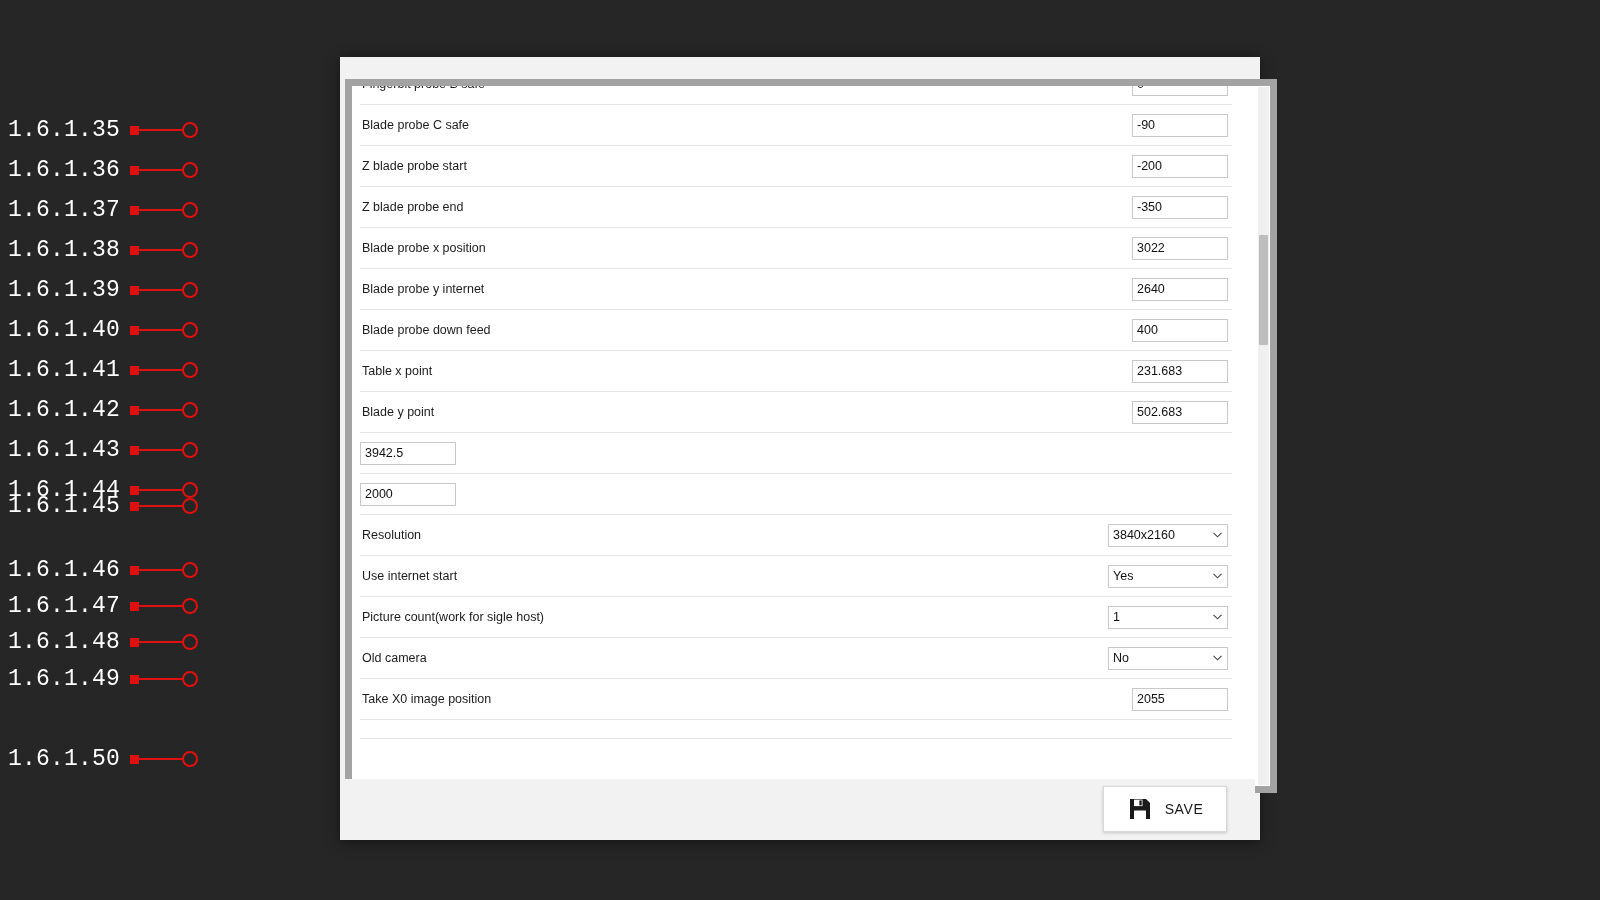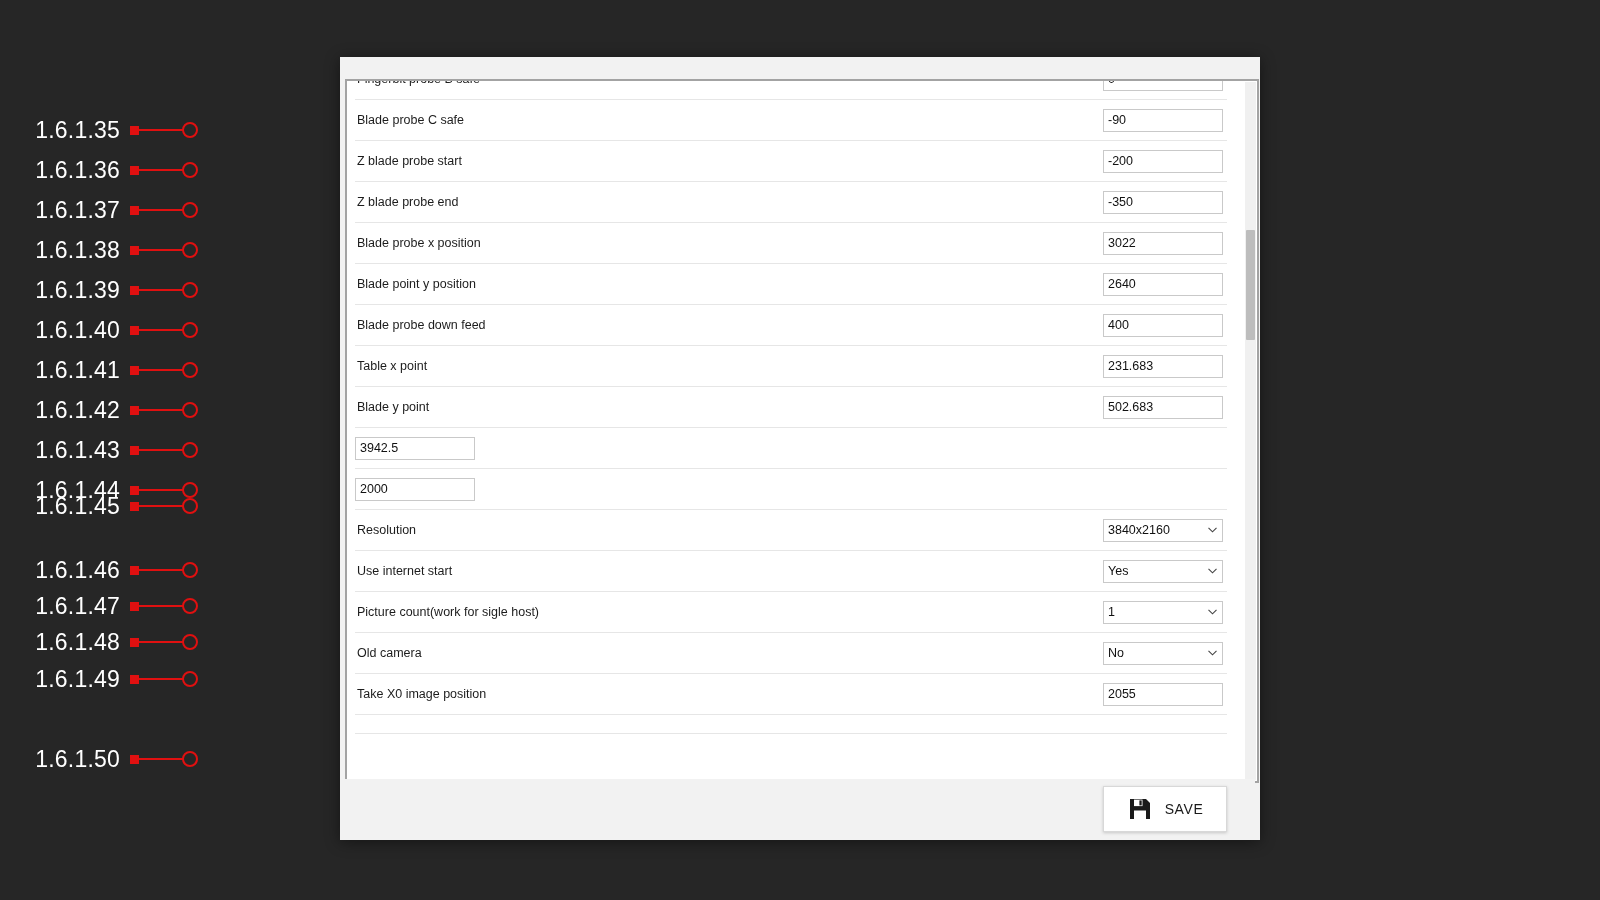--- a/index.html
+++ b/index.html
@@ -32,21 +32,21 @@
     height: 28px;
     display: flex;
     align-items: center;
   }
   .annot-label {
     width: 120px;
     text-align: right;
     color: #ffffff;
     font-size: 23px;
     letter-spacing: 0.2px;
-    font-family: Liberation Sans, sans-serif;
+    font-family: Liberation Mono, monospace;
   }
   .annot-square {
     width: 9px;
     height: 9px;
     background: #e01010;
     margin-left: 10px;
     flex: 0 0 auto;
   }
   .annot-line {
     height: 1.5px;
@@ -100,22 +100,23 @@
     justify-content: center;
   }
 
   .panel {
     position: absolute;
     left: 5px;
     top: 22px;
     width: 910px;
     height: 700px;
     background: #ffffff;
-    border: 2px solid #a3a3a3;
+    border: 7px solid #a3a3a3;
     overflow: hidden;
+    padding-left: 8px;
   }
 
   .rows {
     position: absolute;
     left: 0;
     top: -22px;
     width: 888px;
   }
 
   .row {
@@ -128,21 +129,21 @@
   }
   .row-label {
     font-size: 12.5px;
     color: #1c1c1c;
     flex: 1 1 auto;
     padding-left: 2px;
     white-space: nowrap;
   }
 
   .field {
-    width: 120px;
+    width: 96px;
     height: 23px;
     border: 1px solid #c9c9c9;
     background: #ffffff;
     font-size: 12.5px;
     color: #111;
     padding: 0 4px;
     box-sizing: border-box;
     font-family: "Liberation Sans", sans-serif;
     border-radius: 0;
     margin-right: 4px;
@@ -348,21 +349,21 @@
           <div class="row-label">Z blade probe end</div>
           <input class="field" type="text" value="-350" style="">
         </div>
 
         <div class="row">
           <div class="row-label">Blade probe x position</div>
           <input class="field" type="text" value="3022" style="">
         </div>
 
         <div class="row">
-          <div class="row-label">Blade point y position</div>
+          <div class="row-label">Blade probe y internet</div>
           <input class="field" type="text" value="2640" style="">
         </div>
 
 
         <div class="row">
           <div class="row-label">Blade probe down feed</div>
           <input class="field" type="text" value="400" style="">
         </div>
 
         <div class="row">

